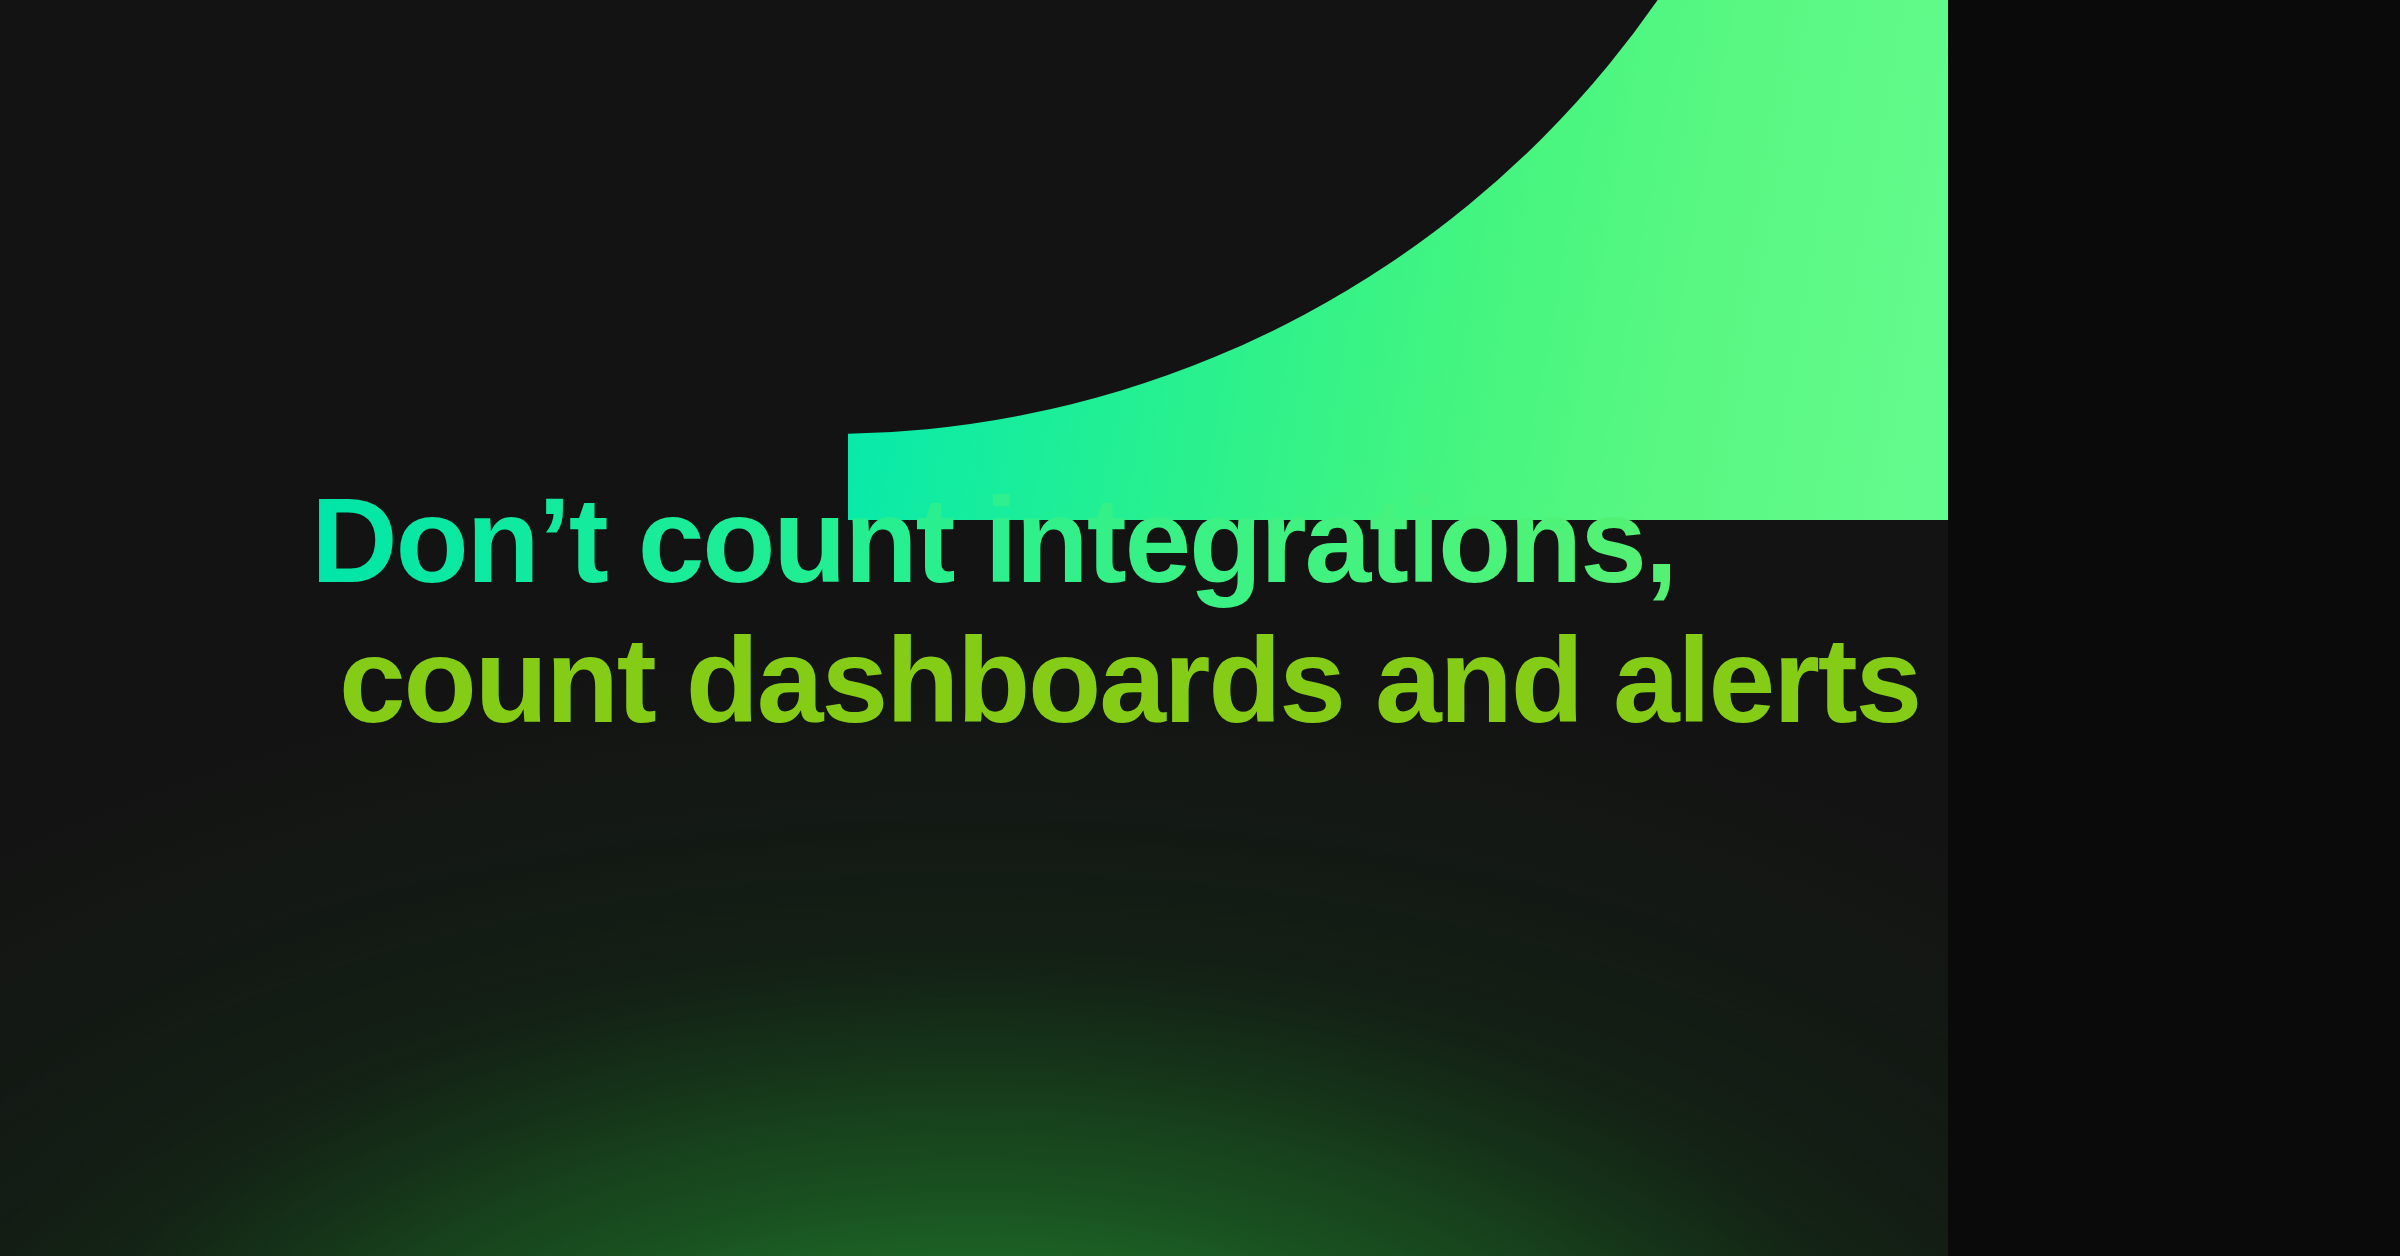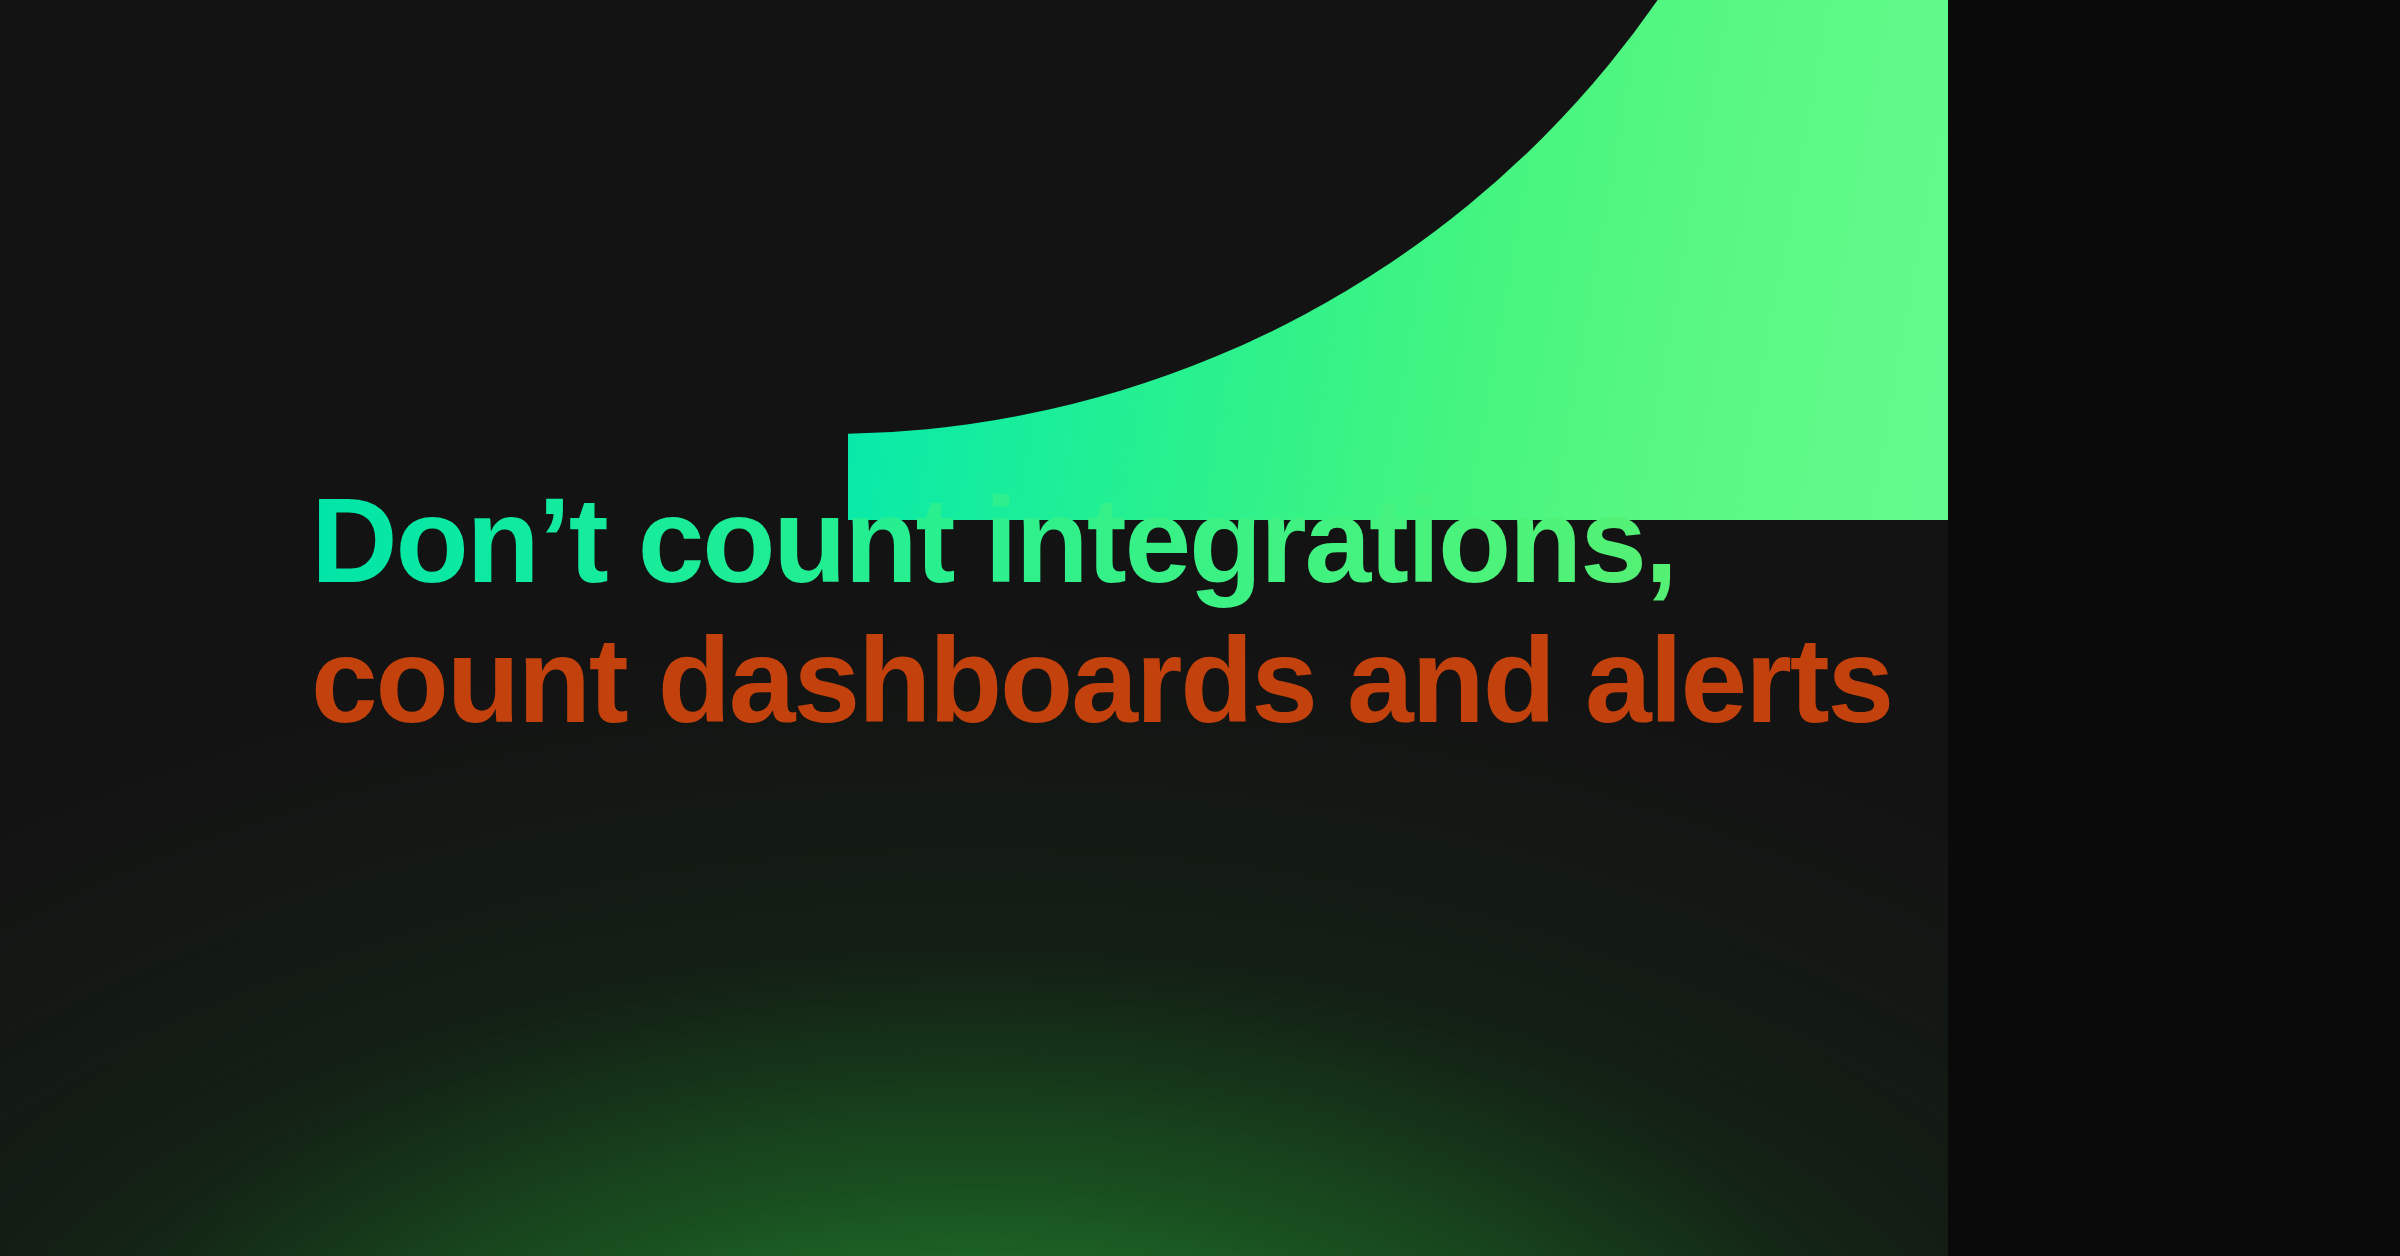--- a/index.html
+++ b/index.html
@@ -110,21 +110,22 @@
       #4cf37a 70%,
       #5cee6e 88%,
       #64ec6a 100%);
     -webkit-background-clip: text;
     background-clip: text;
     color: transparent;
     -webkit-text-fill-color: transparent;
   }
 
   .line-2 {
-    color: #c2410c;
+    color: #84cc16;
+    margin-left: 28px;
   }
 </style>
 </head>
 <body>
 
 <div class="stage">
 
   <div class="glow-bottom"></div>
   <div class="glow-bottom-2"></div>
 

